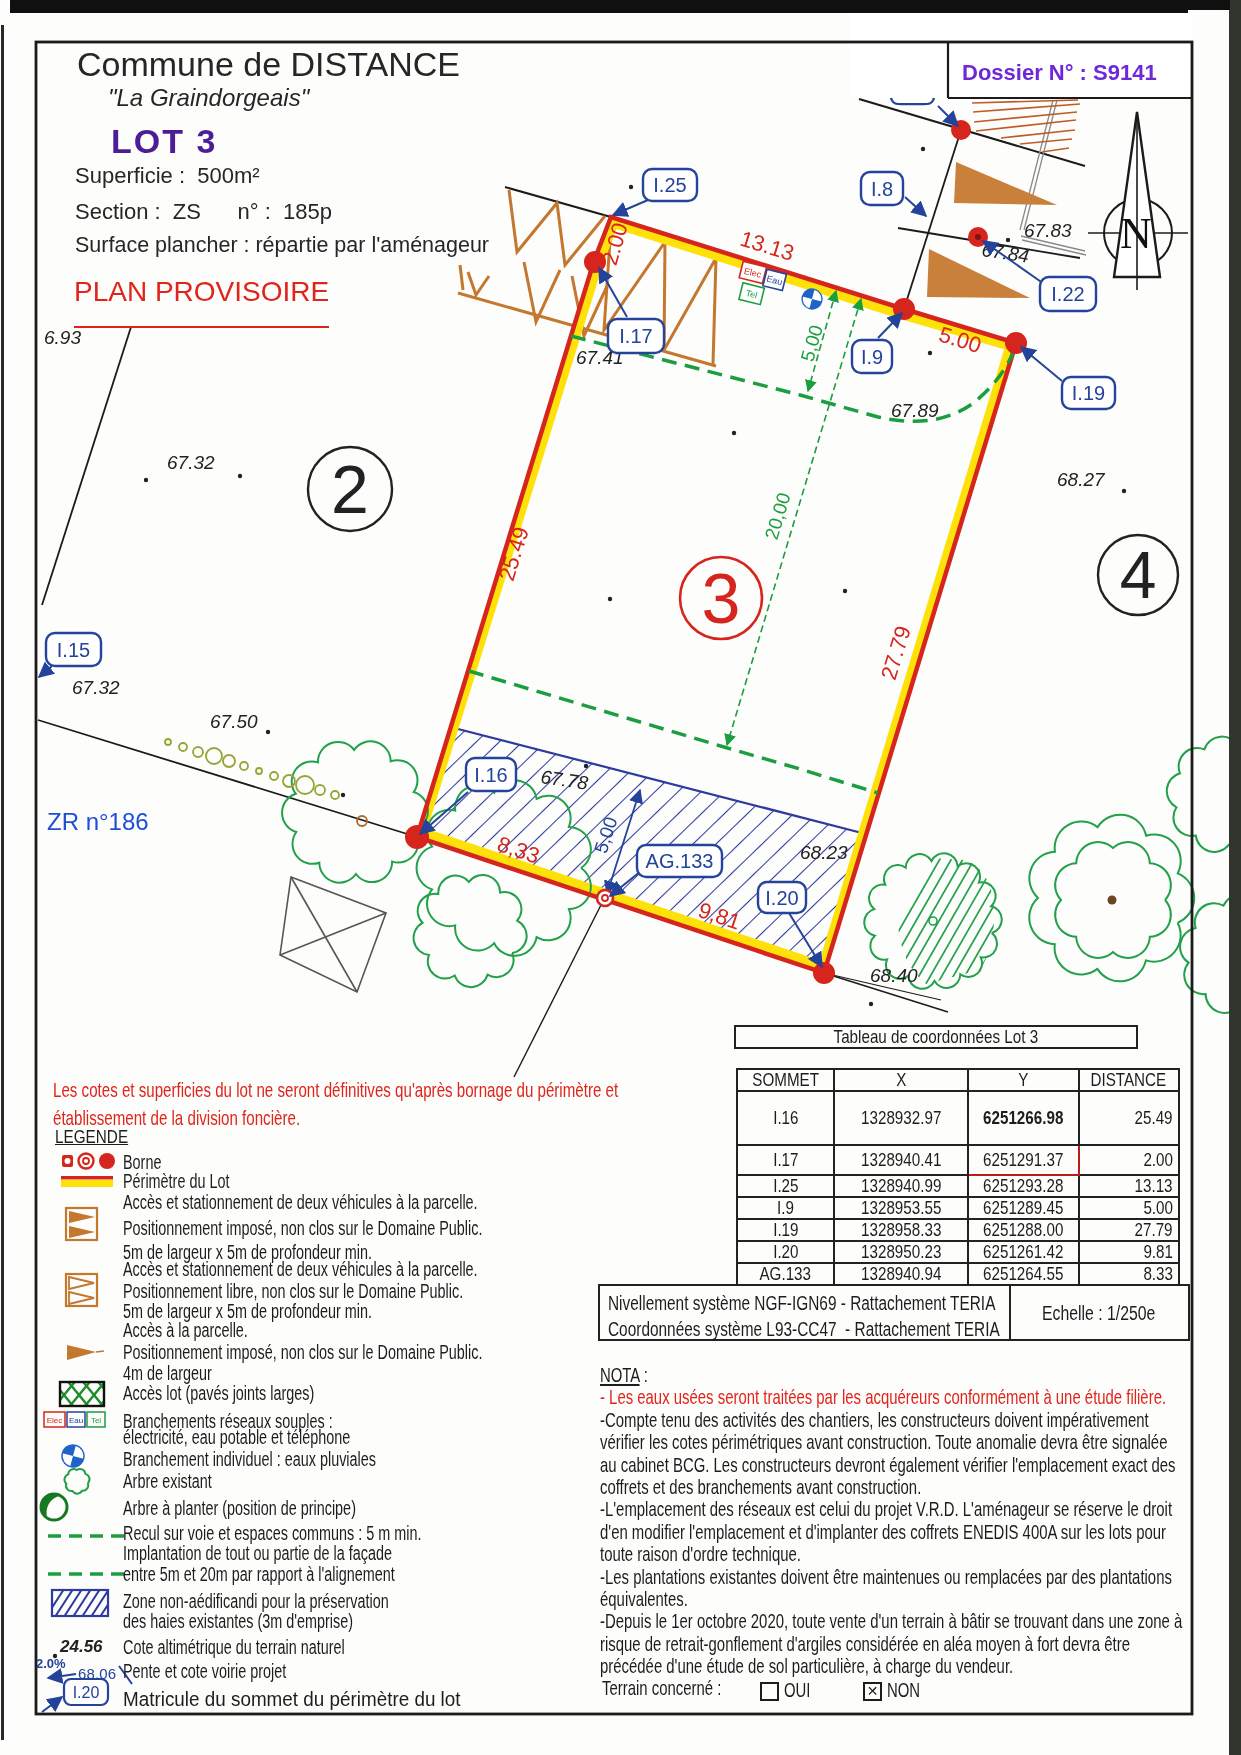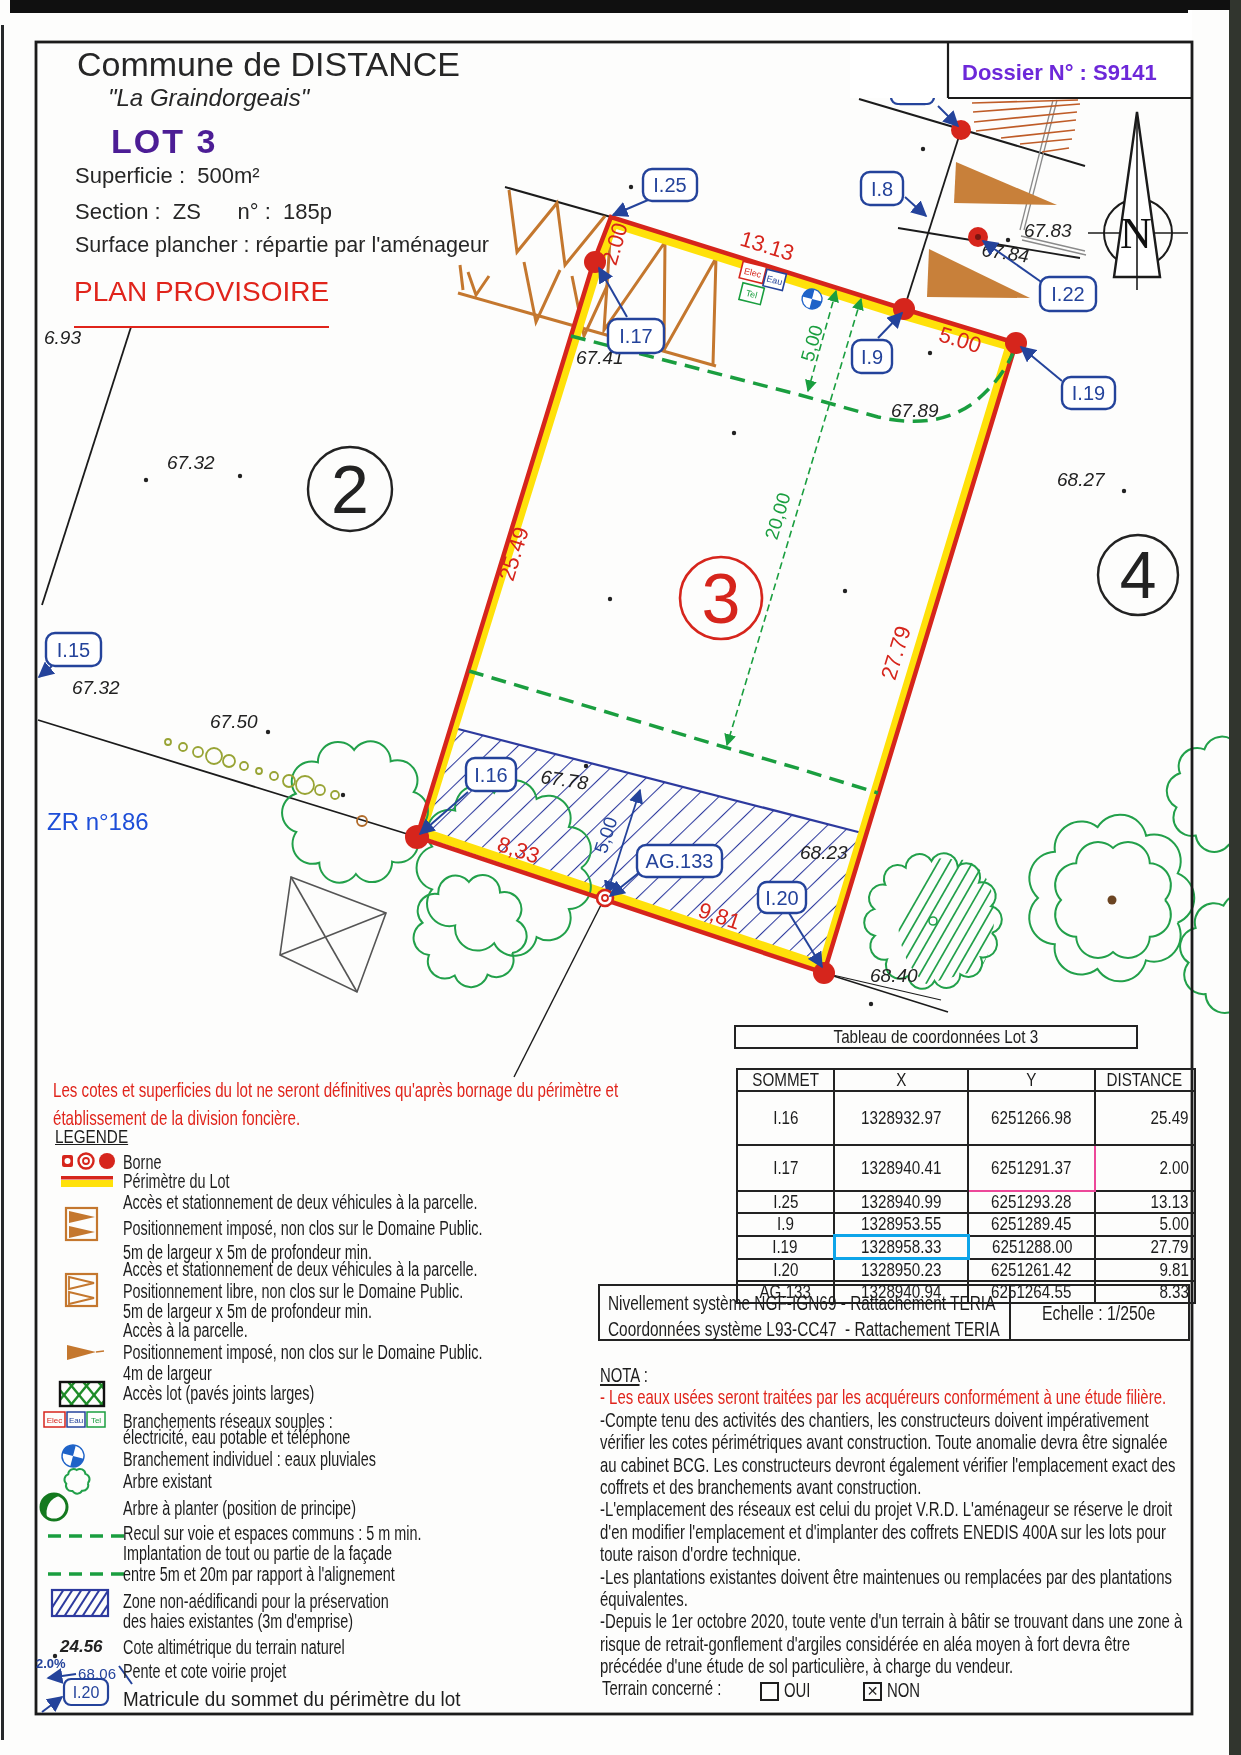--- a/index.html
+++ b/index.html
@@ -346,44 +346,44 @@
 <tbody>
         <tr>
           <td style="border:2px solid #222;width:95px;height:20px;line-height:20px;text-align:center;padding:0;margin-top:42px;"><span style="display:inline-block;line-height:20px;transform:scaleX(0.80);transform-origin:center;">SOMMET</span></td>
           <td style="border:2px solid #222;width:97px;text-align:center;padding:0;"><span style="display:inline-block;line-height:20px;transform:scaleX(0.80);transform-origin:center;">X</span></td>
           <td style="border:2px solid #222;width:96px;text-align:center;padding:0;"><span style="display:inline-block;line-height:20px;transform:scaleX(0.80);transform-origin:center;">Y</span></td>
           <td style="border:2px solid #222;width:98px;text-align:center;padding:0;"><span style="display:inline-block;line-height:20px;transform:scaleX(0.80);transform-origin:center;">DISTANCE</span></td>
         </tr>
 <tr>
           <td style="border:2px solid #222;height:20px;line-height:20px;text-align:center;padding:0;"><span style="display:inline-block;line-height:20px;transform:scaleX(0.80);transform-origin:center;">I.16</span></td>
           <td style="border:2px solid #222;text-align:center;padding:16px;"><span style="display:inline-block;line-height:20px;transform:scaleX(0.80);transform-origin:center;">1328932.97</span></td>
-          <td style="border:2px solid #222;text-align:center;padding:0;"><span style="display:inline-block;line-height:20px;transform:scaleX(0.80);transform-origin:center;">6251266.98</span></td>
+          <td style="border:2px solid #222;text-align:center;padding:0;font-weight:bold;"><span style="display:inline-block;line-height:20px;transform:scaleX(0.80);transform-origin:center;">6251266.98</span></td>
           <td style="border:2px solid #222;text-align:right;padding:0 5px 0 0;"><span style="display:inline-block;line-height:20px;transform:scaleX(0.80);transform-origin:right;">25.49</span></td>
         </tr>
 <tr>
           <td style="border:2px solid #222;height:20px;line-height:20px;text-align:center;padding:0;"><span style="display:inline-block;line-height:20px;transform:scaleX(0.80);transform-origin:center;">I.17</span></td>
           <td style="border:2px solid #222;text-align:center;padding:0;"><span style="display:inline-block;line-height:20px;transform:scaleX(0.80);transform-origin:center;">1328940.41</span></td>
-          <td style="border:2px solid #ec4899;padding:12px;"><span style="display:inline-block;line-height:20px;transform:scaleX(0.80);transform-origin:center;">6251291.37</span></td>
+          <td style="border:2px solid #b91c1c;padding:4px;"><span style="display:inline-block;line-height:20px;transform:scaleX(0.80);transform-origin:center;">6251291.37</span></td>
           <td style="border:2px solid #222;text-align:right;padding:0 5px 0 0;"><span style="display:inline-block;line-height:20px;transform:scaleX(0.80);transform-origin:right;">2.00</span></td>
         </tr>
 <tr>
           <td style="border:2px solid #222;height:20px;line-height:20px;text-align:center;padding:0;"><span style="display:inline-block;line-height:20px;transform:scaleX(0.80);transform-origin:center;">I.25</span></td>
           <td style="border:2px solid #222;text-align:center;padding:0;"><span style="display:inline-block;line-height:20px;transform:scaleX(0.80);transform-origin:center;">1328940.99</span></td>
           <td style="border:2px solid #222;text-align:center;padding:0;"><span style="display:inline-block;line-height:20px;transform:scaleX(0.80);transform-origin:center;">6251293.28</span></td>
           <td style="border:2px solid #222;text-align:right;padding:0 5px 0 0;"><span style="display:inline-block;line-height:20px;transform:scaleX(0.80);transform-origin:right;">13.13</span></td>
         </tr>
 <tr>
           <td style="border:2px solid #222;height:20px;line-height:20px;text-align:center;padding:0;"><span style="display:inline-block;line-height:20px;transform:scaleX(0.80);transform-origin:center;">I.9</span></td>
           <td style="border:2px solid #222;text-align:center;padding:0;"><span style="display:inline-block;line-height:20px;transform:scaleX(0.80);transform-origin:center;">1328953.55</span></td>
           <td style="border:2px solid #222;text-align:center;padding:0;"><span style="display:inline-block;line-height:20px;transform:scaleX(0.80);transform-origin:center;">6251289.45</span></td>
           <td style="border:2px solid #222;text-align:right;padding:0 5px 0 0;"><span style="display:inline-block;line-height:20px;transform:scaleX(0.80);transform-origin:right;">5.00</span></td>
         </tr>
 <tr>
           <td style="border:2px solid #222;height:20px;line-height:20px;text-align:center;padding:0;"><span style="display:inline-block;line-height:20px;transform:scaleX(0.80);transform-origin:center;">I.19</span></td>
-          <td style="border:3px solid #0ea5e9;text-align:center;padding:0;"><span style="display:inline-block;line-height:20px;transform:scaleX(0.80);transform-origin:center;">1328958.33</span></td>
+          <td style="border:1px solid #0ea5e9;text-align:center;padding:0;"><span style="display:inline-block;line-height:20px;transform:scaleX(0.80);transform-origin:center;">1328958.33</span></td>
           <td style="border:2px solid #222;text-align:center;padding:0;"><span style="display:inline-block;line-height:20px;transform:scaleX(0.80);transform-origin:center;">6251288.00</span></td>
           <td style="border:2px solid #222;text-align:right;padding:0 5px 0 0;"><span style="display:inline-block;line-height:20px;transform:scaleX(0.80);transform-origin:right;">27.79</span></td>
         </tr>
 <tr>
           <td style="border:2px solid #222;height:20px;line-height:20px;text-align:center;padding:0;"><span style="display:inline-block;line-height:20px;transform:scaleX(0.80);transform-origin:center;">I.20</span></td>
           <td style="border:2px solid #222;text-align:center;padding:0;"><span style="display:inline-block;line-height:20px;transform:scaleX(0.80);transform-origin:center;">1328950.23</span></td>
           <td style="border:2px solid #222;text-align:center;padding:0;"><span style="display:inline-block;line-height:20px;transform:scaleX(0.80);transform-origin:center;">6251261.42</span></td>
           <td style="border:2px solid #222;text-align:right;padding:0 5px 0 0;"><span style="display:inline-block;line-height:20px;transform:scaleX(0.80);transform-origin:right;">9.81</span></td>
         </tr>
 <tr>

